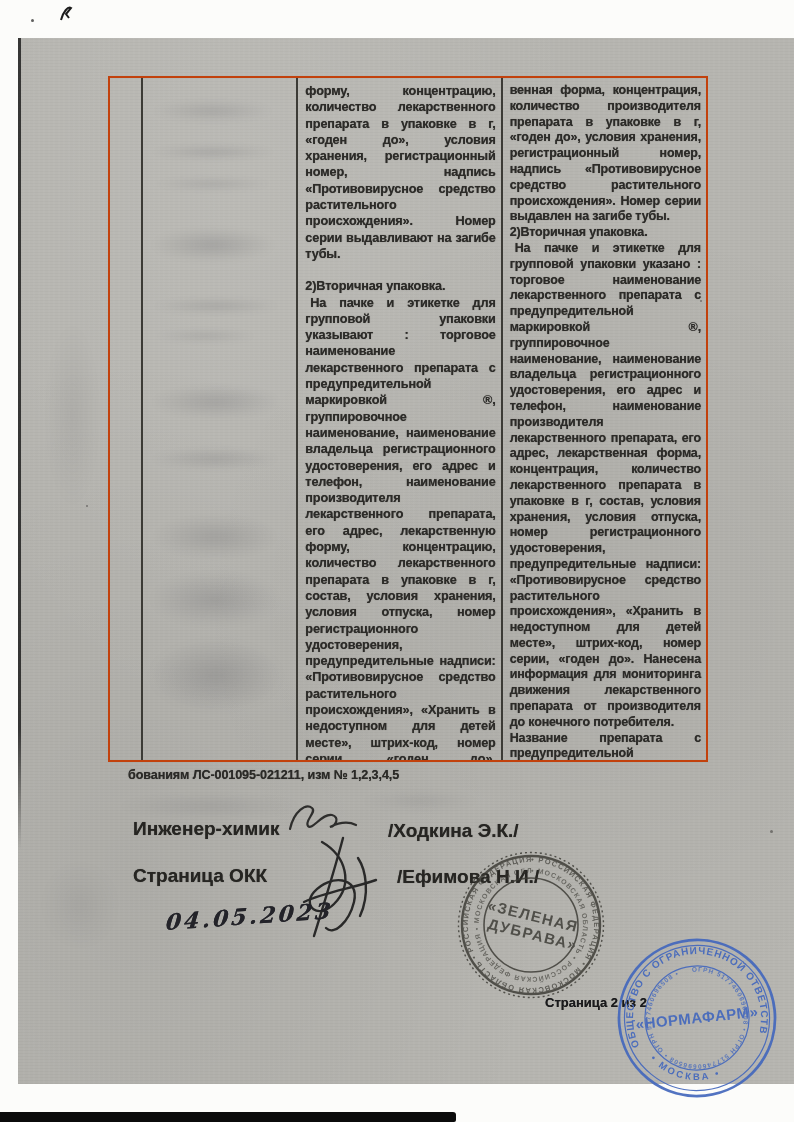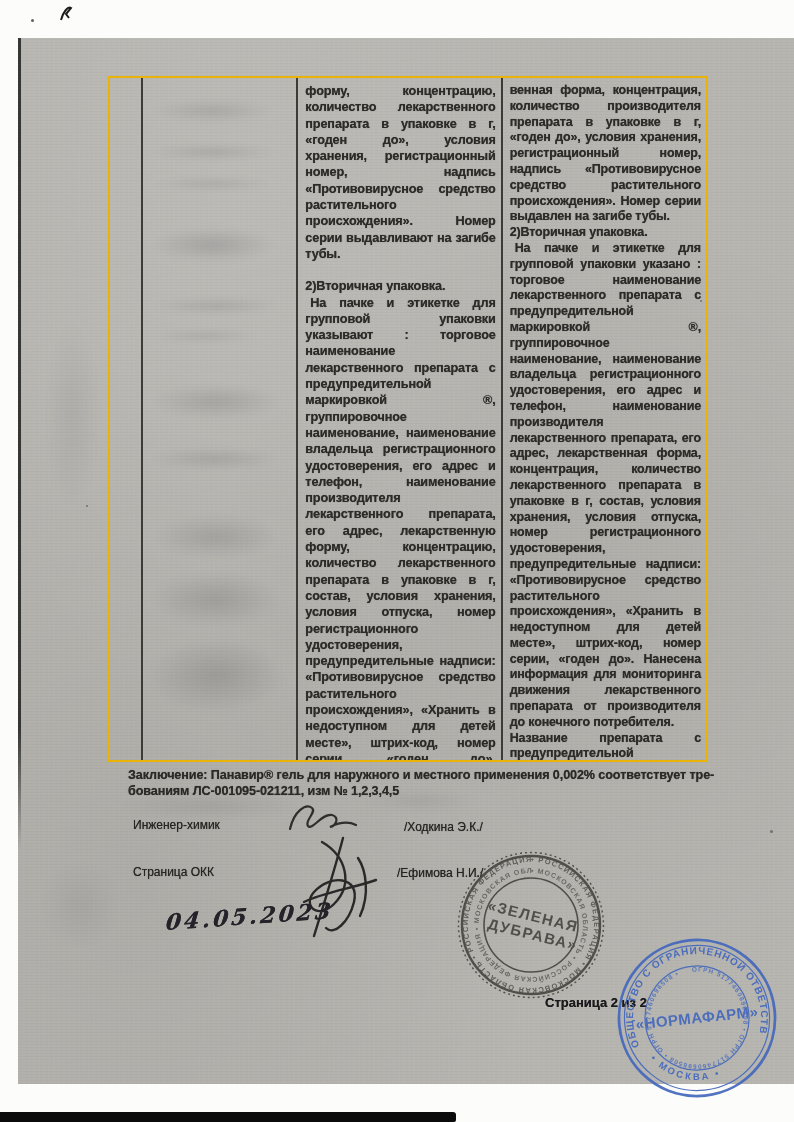--- a/index.html
+++ b/index.html
@@ -12,37 +12,37 @@
       radial-gradient(ellipse at 15% 80%, rgba(0,0,0,.05), transparent 45%),
       repeating-linear-gradient(0deg, rgba(0,0,0,.025) 0 1px, transparent 1px 3px),
       repeating-linear-gradient(90deg, rgba(255,255,255,.025) 0 2px, transparent 2px 5px),
       #b6b5b0;}
   .scan-edge{position:absolute;left:18px;top:38px;width:3px;height:812px;
     background:linear-gradient(180deg,#161616 0 85%,rgba(22,22,22,0) 100%);opacity:.8;}
   .scan-bar{position:absolute;left:0;top:1112px;width:456px;height:10px;background:#0b0b0b;
     border-radius:0 3px 2px 0;}
   .artifact{position:absolute;background:#1d1d1d;}
   .doc-table{position:absolute;left:108px;top:76px;width:600px;height:686px;
-    border:2px solid #eab308;display:flex;box-sizing:border-box;}
+    border:2px solid #c2410c;display:flex;box-sizing:border-box;}
   .cell{box-sizing:border-box;border-right:2px solid #3c3b36;overflow:hidden;position:relative;}
   .cell:last-child{border-right:none;}
   .c1{width:33px;}
   .c2{width:156px;}
   .c3{width:205px;padding:5px 5px 0 7px;}
   .c4{width:204px;padding:5px 5px 0 7px;}
   .doc-text{font-weight:700;color:#2c2b28;text-align:justify;letter-spacing:-0.15px;
     text-shadow:0 0 .7px rgba(44,43,40,.8);}
   .c3 .doc-text{font-size:12.7px;line-height:16.3px;}
   .c4 .doc-text{font-size:12.5px;line-height:15.8px;}
   .gap-after{margin-bottom:16px;}
   .indent{text-indent:5px;}
   .conclusion{position:absolute;left:128px;top:768px;width:592px;font-weight:700;
     font-size:12.6px;line-height:15.5px;color:#2b2a27;letter-spacing:-0.1px;
     text-shadow:0 0 .7px rgba(43,42,39,.8);}
-  .sig-label{position:absolute;font-weight:400;font-size:12px;color:#262522;
+  .sig-label{position:absolute;font-weight:700;font-size:19px;color:#262522;
     text-shadow:0 0 .7px rgba(38,37,34,.8);}
   .hand-date{position:absolute;left:166px;top:903px;font-family:"DejaVu Serif",serif;
     font-style:italic;font-weight:700;font-size:22px;letter-spacing:3px;color:#232329;
     transform:rotate(-4deg) skewX(-10deg);text-shadow:0 0 .5px rgba(35,35,41,.9);}
   .page-num{position:absolute;left:545px;top:995px;font-weight:700;font-size:13px;
     color:#1a1a1c;text-shadow:0 0 .6px rgba(26,26,28,.8);}
   .smudge{position:absolute;background:radial-gradient(ellipse,rgba(70,70,78,.38),rgba(70,70,78,0) 70%);
     filter:blur(3px);}
   .dust{position:absolute;background:#33322f;border-radius:50%;opacity:.5;}
   svg text{font-family:"Liberation Sans",sans-serif;}
@@ -93,26 +93,25 @@
     </div>
     <div class="cell c4">
       <div class="doc-text">венная форма, концентрация, количество производителя препарата в упаковке в г, «годен до», условия хранения, регистрационный номер, надпись «Противовирусное средство растительного происхождения». Номер серии выдавлен на загибе тубы.</div>
       <div class="doc-text">2)Вторичная упаковка.</div>
       <div class="doc-text indent">На пачке и этикетке для групповой упаковки указано : торговое наименование лекарственного препарата с предупредительной маркировкой ®, группировочное наименование, наименование владельца регистрационного удостоверения, его адрес и телефон, наименование производителя лекарственного препарата, его адрес, лекарственная форма, концентрация, количество лекарственного препарата в упаковке в г, состав, условия хранения, условия отпуска, номер регистрационного удостоверения, предупредительные надписи: «Противовирусное средство растительного происхождения», «Хранить в недоступном для детей месте», штрих-код, номер серии, «годен до». Нанесена информация для мониторинга движения лекарственного препарата от производителя до конечного потребителя.</div>
       <div class="doc-text">Название препарата с предупредительной маркировкой ®, указанное на лицевой стороне пачки, нанесено методом конгрева. На этикетке для групповой упаковки дополнительно указано количество пачек в коробке.</div>
     </div>
   </div>
 
   <div class="conclusion">
-    <div>Заключение: Панавир® гель для наружного и местного применения 0,002% соответствует тре-</div>
     <div>бованиям ЛС-001095-021211, изм № 1,2,3,4,5</div>
   </div>
 
   <div class="sig-label" style="left:133px;top:818px;">Инженер-химик</div>
-  <div class="sig-label" style="left:404px;top:820px;">/Ходкина Э.К./</div>
+  <div class="sig-label" style="left:388px;top:820px;">/Ходкина Э.К./</div>
   <div class="sig-label" style="left:133px;top:865px;">Страница ОКК</div>
   <div class="sig-label" style="left:397px;top:866px;">/Ефимова Н.И./</div>
 
   <svg style="position:absolute;left:286px;top:799px;width:78px;height:42px;" viewBox="0 0 78 42">
     <path d="M4,30 C8,12 20,4 26,9 C31,13 18,22 22,27 C26,32 36,14 46,16 C54,18 50,27 44,28 C52,24 62,22 70,26" stroke="#20201f" stroke-width="2.2" fill="none" stroke-linecap="round" opacity=".9"></path>
   </svg>
   <svg style="position:absolute;left:288px;top:832px;width:104px;height:112px;" viewBox="0 0 104 112">
     <g stroke="#1e1e1e" stroke-width="2.4" fill="none" stroke-linecap="round" opacity=".92">
       <path d="M34,10 C58,24 66,52 46,72 C30,88 14,74 26,60 C42,42 72,44 66,70 C61,90 46,104 38,96"></path>
       <path d="M55,6 C46,40 34,78 26,104"></path>

